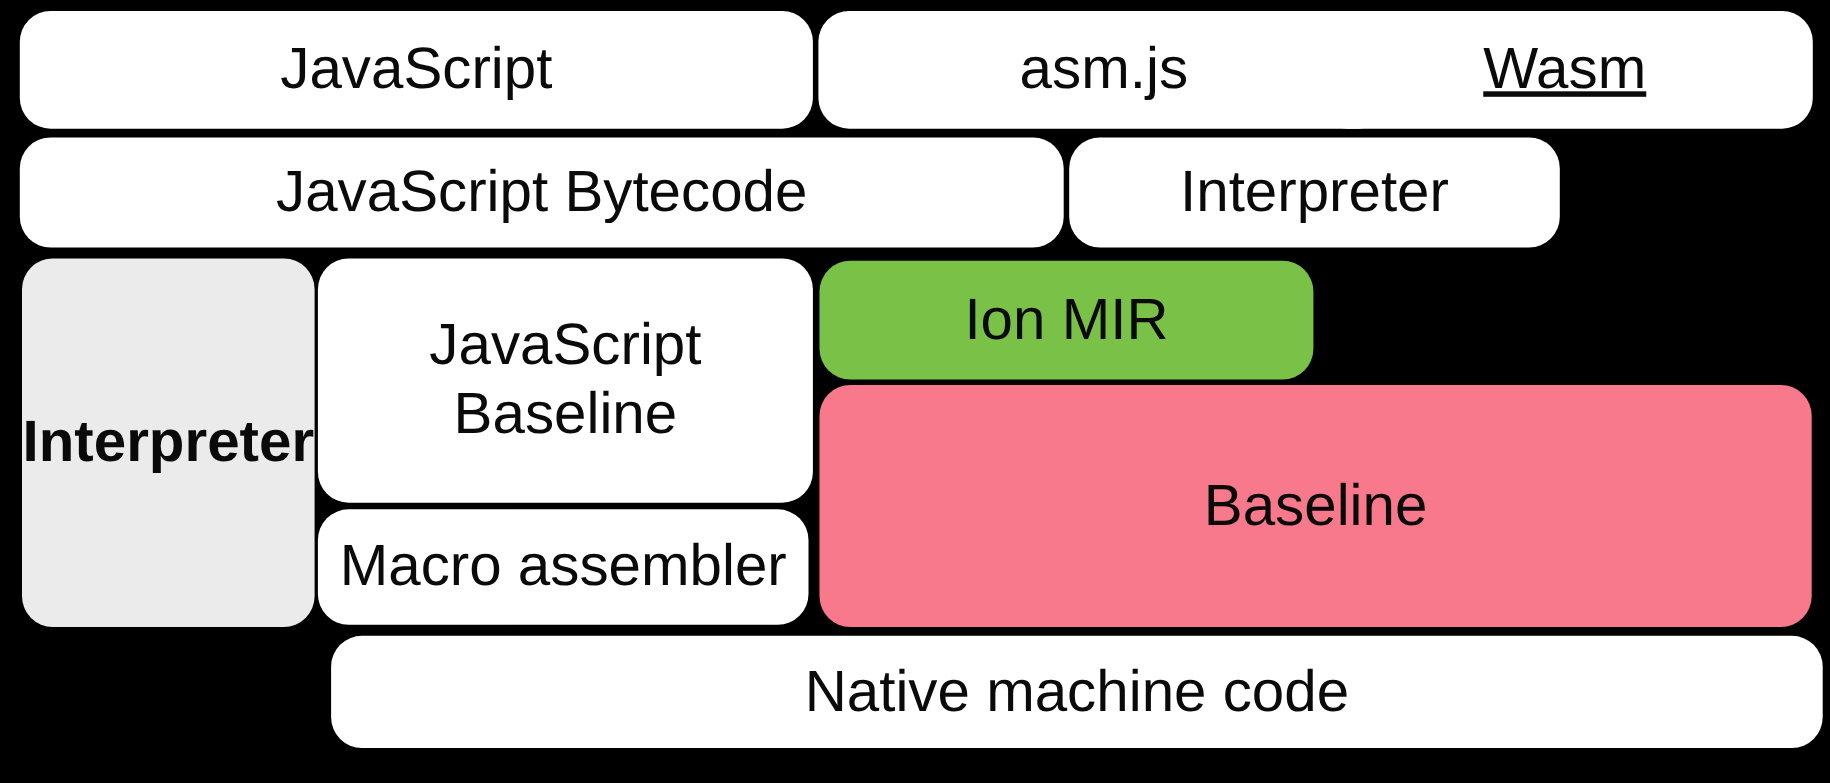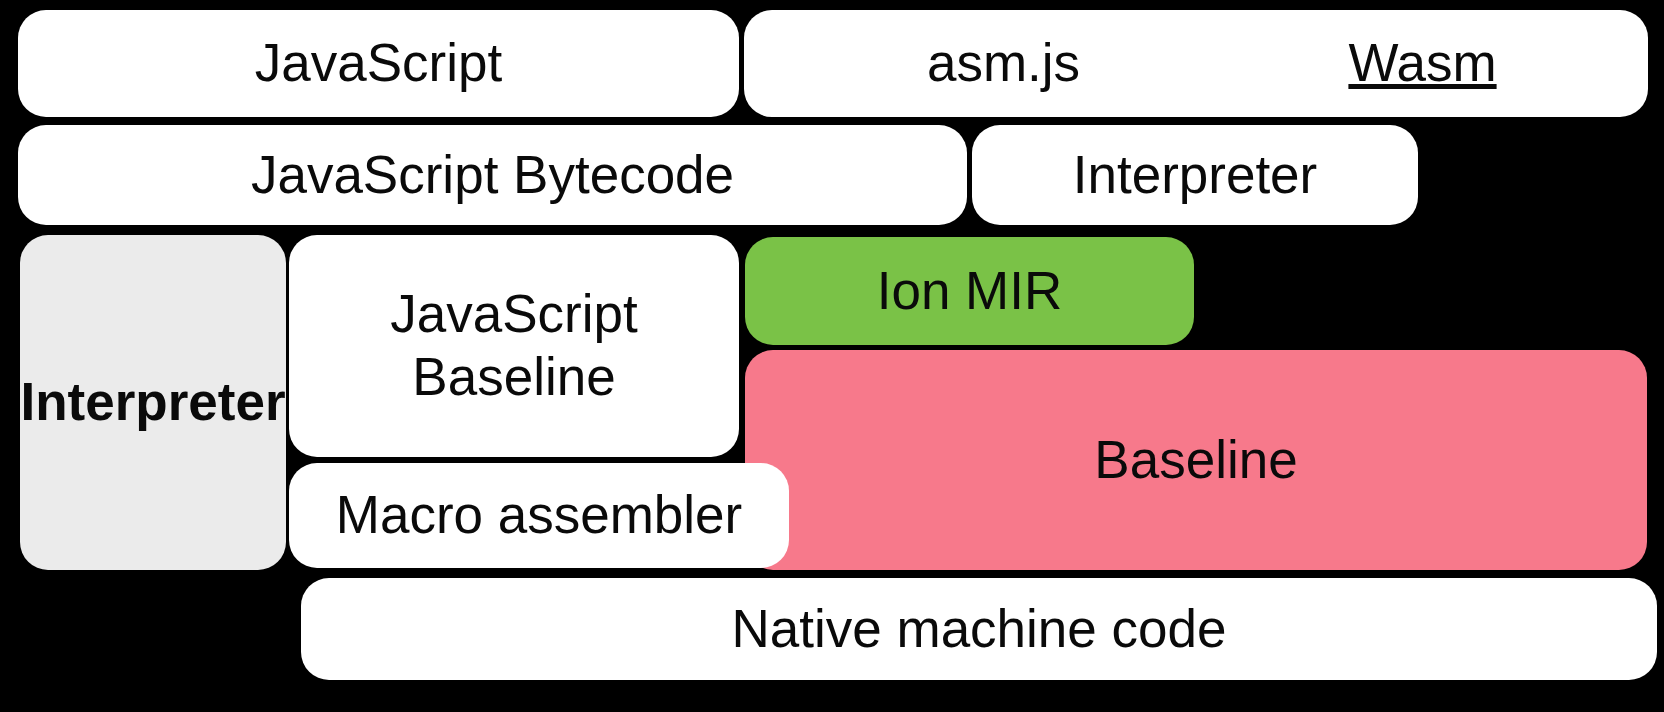--- a/index.html
+++ b/index.html
@@ -38,21 +38,21 @@
   .b-asmjs       { left: 744px;  top: 10px;  width: 519px;  height: 107px; }
   .b-wasm        { left: 1197px; top: 10px;  width: 451px;  height: 107px; text-decoration: underline; }
   
   .b-bytecode    { left: 18px;   top: 125px; width: 949px;  height: 100px; }
   .b-baldrmonkey { left: 972px;  top: 125px; width: 446px;  height: 100px; }
   
   .b-interpreter { left: 20px;   top: 235px; width: 266px;  height: 335px; }
   .b-baseline    { left: 289px;  top: 235px; width: 450px;  height: 222px; }
   .b-ionmir      { left: 745px;  top: 237px; width: 449px;  height: 108px; }
   .b-cretonne    { left: 745px;  top: 350px; width: 902px;  height: 220px; }
-  .b-macroasm    { left: 289px;  top: 463px; width: 500px;  height: 105px; }
+  .b-macroasm    { left: 289px;  top: 463px; width: 446px;  height: 105px; }
   
   .b-native      { left: 289px;  top: 578px; width: 1356px; height: 102px; margin-left: 12px; }
 </style>
 </head>
 <body>
 
 <div class="canvas">
   <div class="box white b-javascript">JavaScript</div>
   <div class="box white b-asmjs">asm.js</div>
   <div class="box white b-wasm">Wasm</div>

